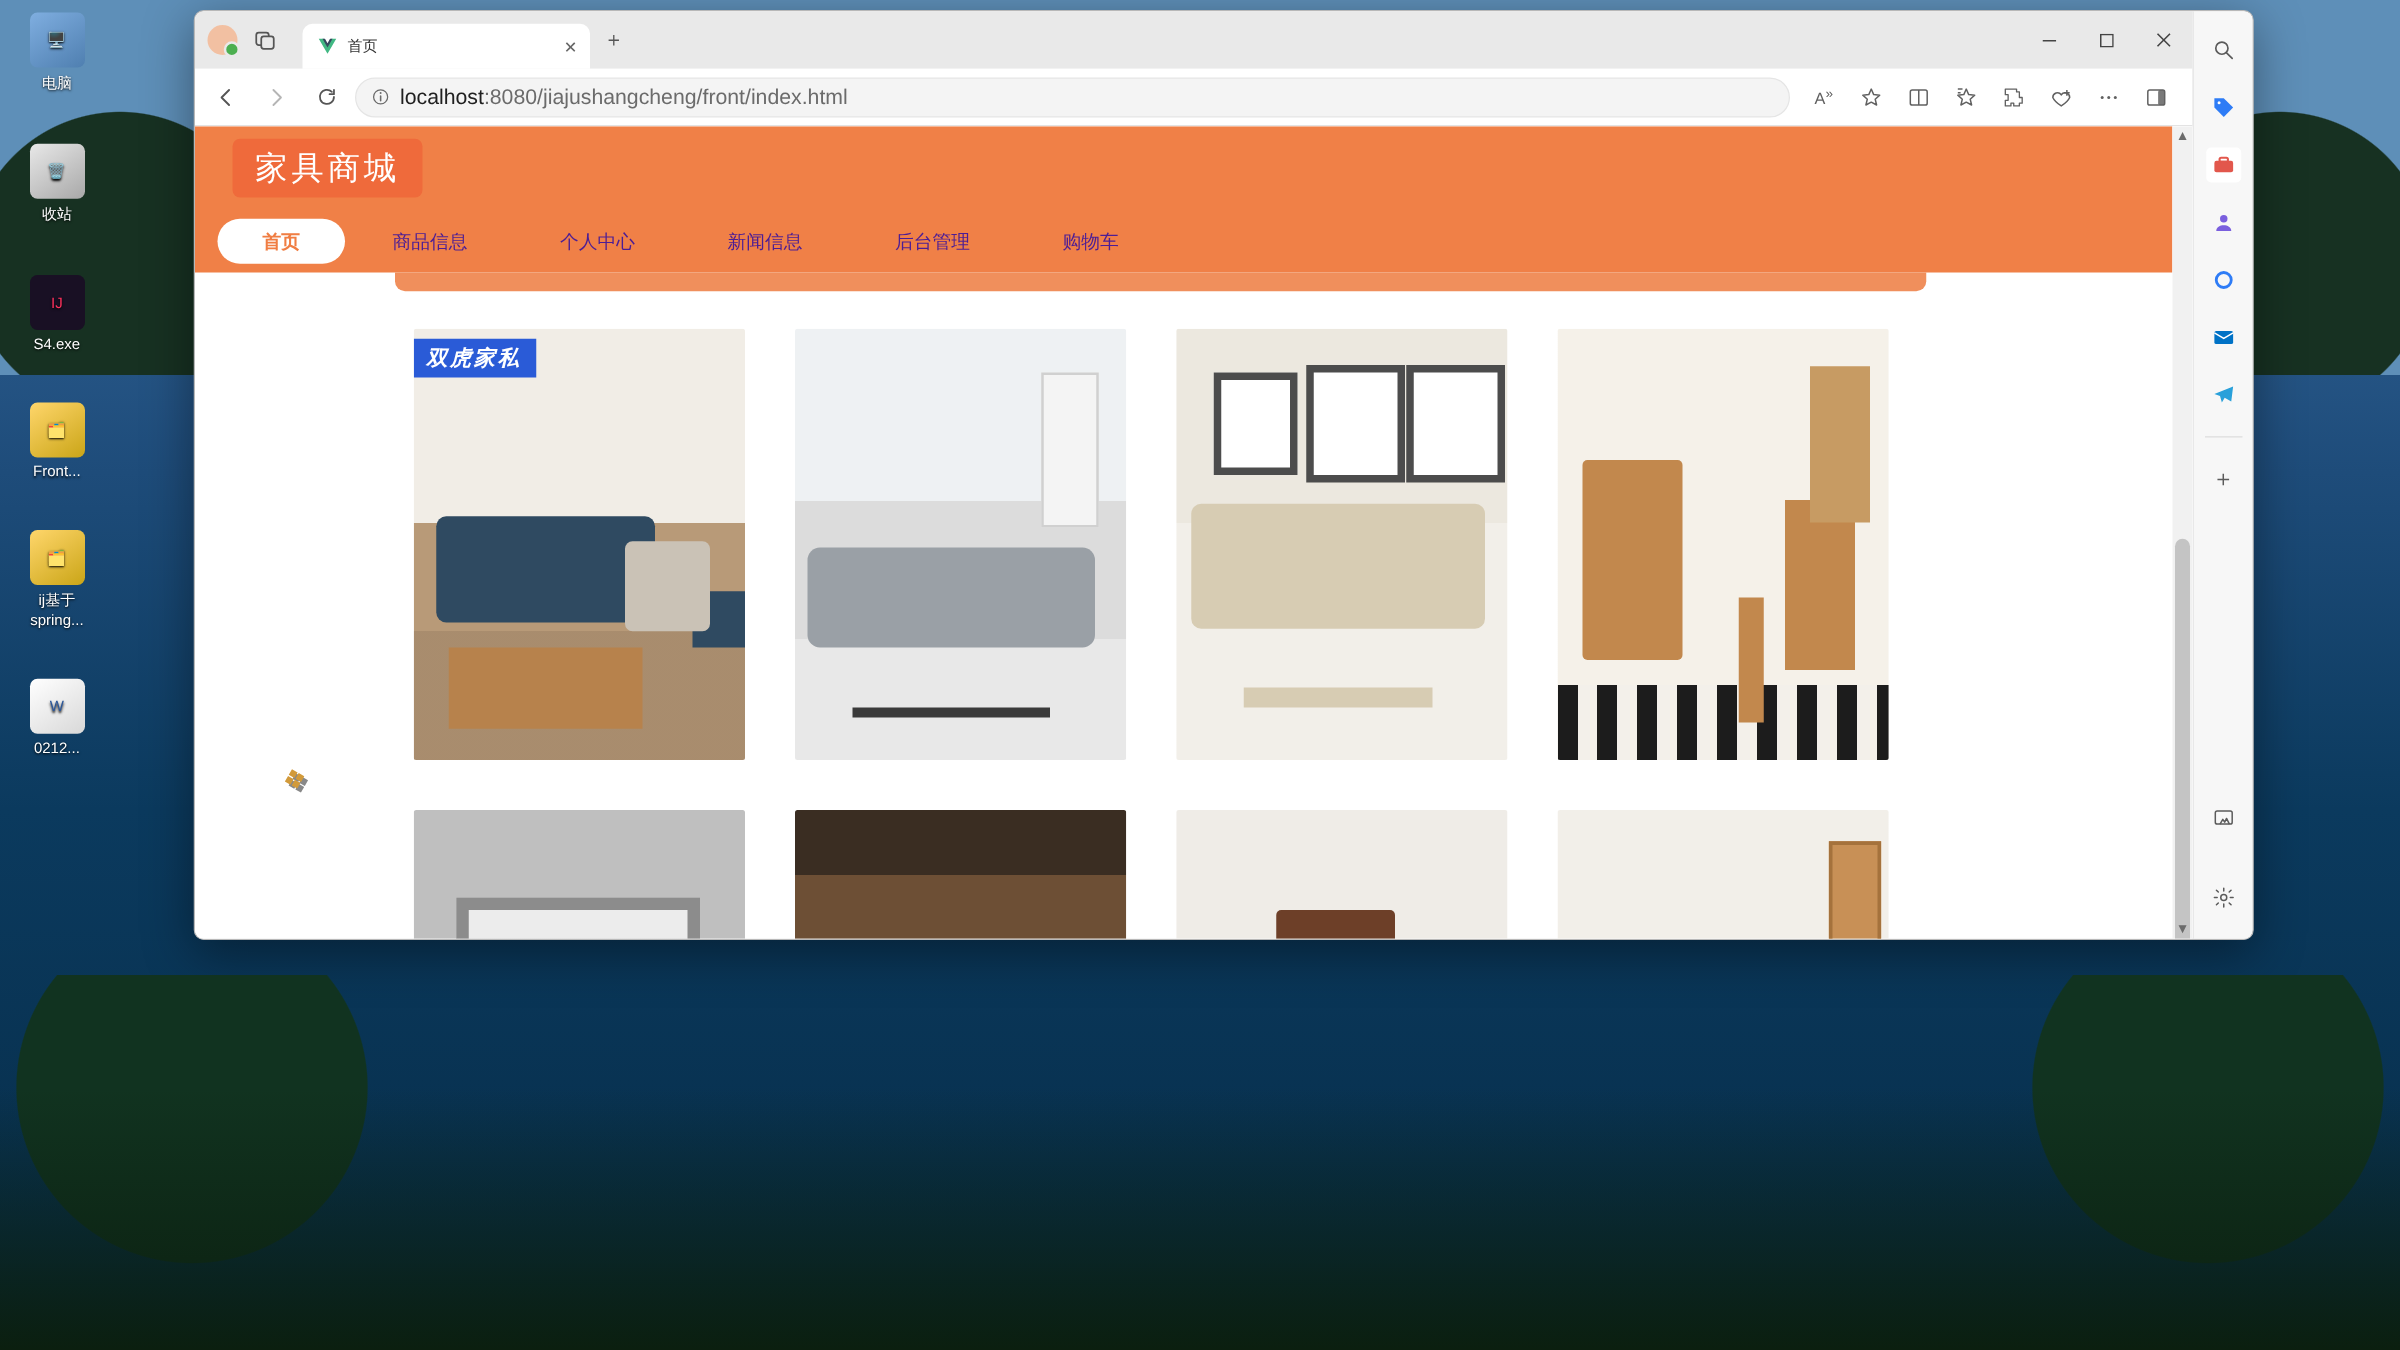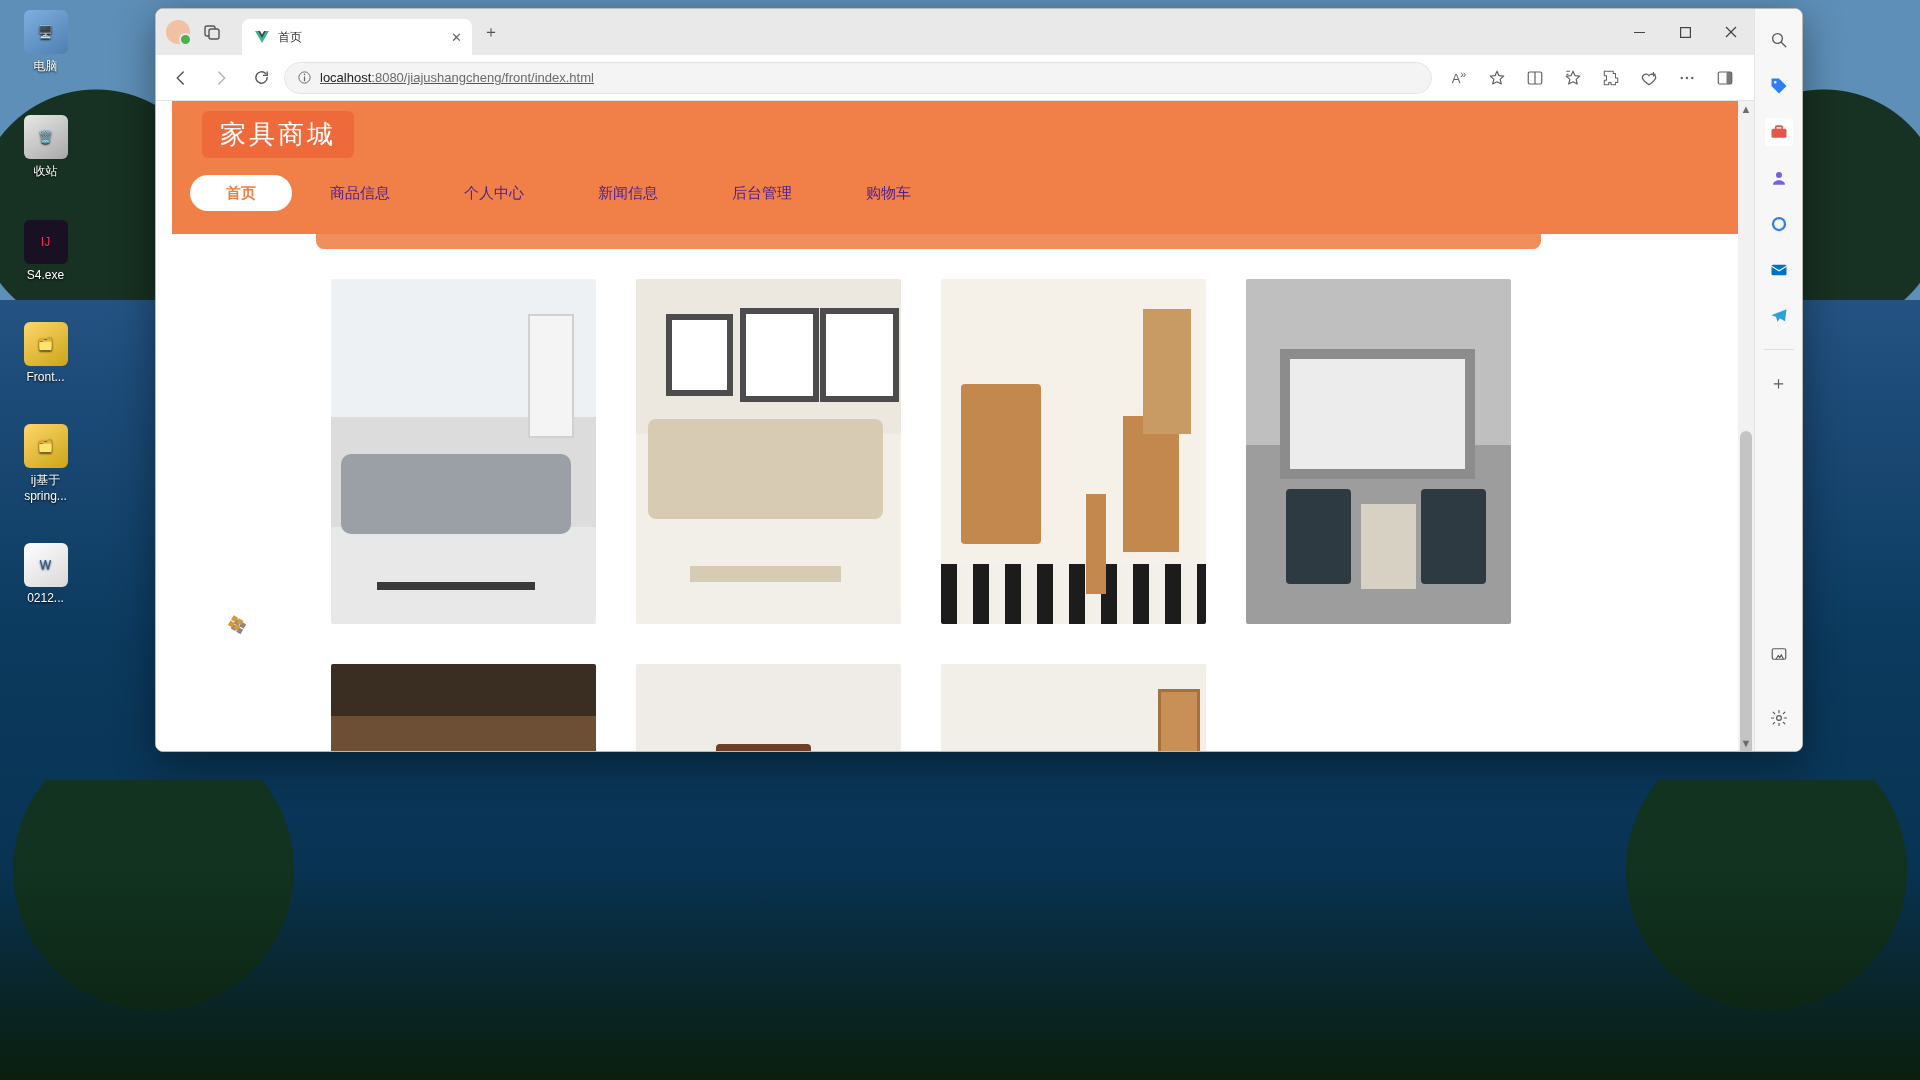--- a/index.html
+++ b/index.html
@@ -81,37 +81,37 @@
   .win-controls{ margin-left:auto; display:flex;}
   .win-controls div{ width:46px; height:46px; display:flex; align-items:center; justify-content:center; color:#444;}
 
   
   .toolbar{ height:46px; background:#fff; border-bottom:1px solid #e3e3e3;
             display:flex; align-items:center; padding:0 8px; gap:6px;}
   .nav-ico{ width:34px;height:34px; display:flex; align-items:center; justify-content:center; color:#555;
             border-radius:4px;}
   .nav-ico.disabled{color:#b5b5b5;}
   .addr{ flex:1; height:32px; background:#f4f4f4; border:1px solid #e5e5e5; border-radius:16px;
-         display:flex; align-items:center; padding:0 12px; gap:8px; font-size:13px; color:#555;text-decoration:underline;}
+         display:flex; align-items:center; padding:0 12px; gap:8px; font-size:17px; color:#555;}
   .addr .host{color:#202020;}
   .addr .path{color:#6b6b6b;}
   .tb-icons{display:flex; gap:4px; padding:0 4px;}
   .tb-icons .nav-ico{color:#616161;}
 
   
   .viewport{ flex:1; position:relative; overflow:hidden; background:#fff;}
   .vp-scroll{ position:absolute; right:0; top:0; bottom:0; width:16px; background:#f1f1f1;}
   .vp-thumb{ position:absolute; right:2px; width:12px; top:330px; height:480px; background:#c4c4c4; border-radius:6px;}
   .vp-btn{position:absolute; right:0; width:16px; height:16px; display:flex; align-items:center; justify-content:center;
           color:#6b6b6b; font-size:11px;}
   .vp-up{top:0;} .vp-down{bottom:0;}
 
   .page{ position:absolute; inset:0 16px 0 0; overflow:hidden; }
 
-  .topbar{ background:#f08047; padding:10px 0 16px 0;margin-left:16px;}
+  .topbar{ background:#f08047; padding:10px 0 0 0;}
   .logo{ margin-left:30px; background:#ef6a3b; color:#fff; font-size:26px; letter-spacing:3px;
          padding:6px 18px; border-radius:6px; display:inline-block; font-weight:500;}
   .nav{ margin-top:10px; height:50px; display:flex; align-items:center; padding-left:18px; gap:2px;}
   .nav a{ display:inline-flex; align-items:center; justify-content:center; height:36px; padding:0 36px;
           color:#4c1d95; font-size:15px; text-decoration:none; border-radius:18px;}
   .nav a.active{ background:#fff; color:#f07d42; font-weight:600;}
   .banner-strip{ height:15px; width:1225px; margin-left:160px; background:#f08f5c; border-radius:0 0 8px 8px;}
 
   .grid-wrap{ padding:30px 0 0 175px;}
   .grid{ display:grid; grid-template-columns:repeat(4, 265px); gap:40px 40px;}
@@ -337,20 +337,24 @@
               <a href="#">购物车</a>
             </nav>
           </div>
           <div class="banner-strip"></div>
 
           <span class="cursor-glyph">❖</span>
 
           <div class="grid-wrap">
             <div class="grid">
               <div class="card">
+                <div class="room r1"></div>
+                <div class="ribbon">双虎家私</div>
+              </div>
+              <div class="card">
                   <div class="room r2"></div>
                 </div>
               <div class="card">
                   <div class="room r3"></div>
                 </div>
               <div class="card">
                   <div class="room r4"></div>
                 </div>
               <div class="card">
                   <div class="room r5"></div>

